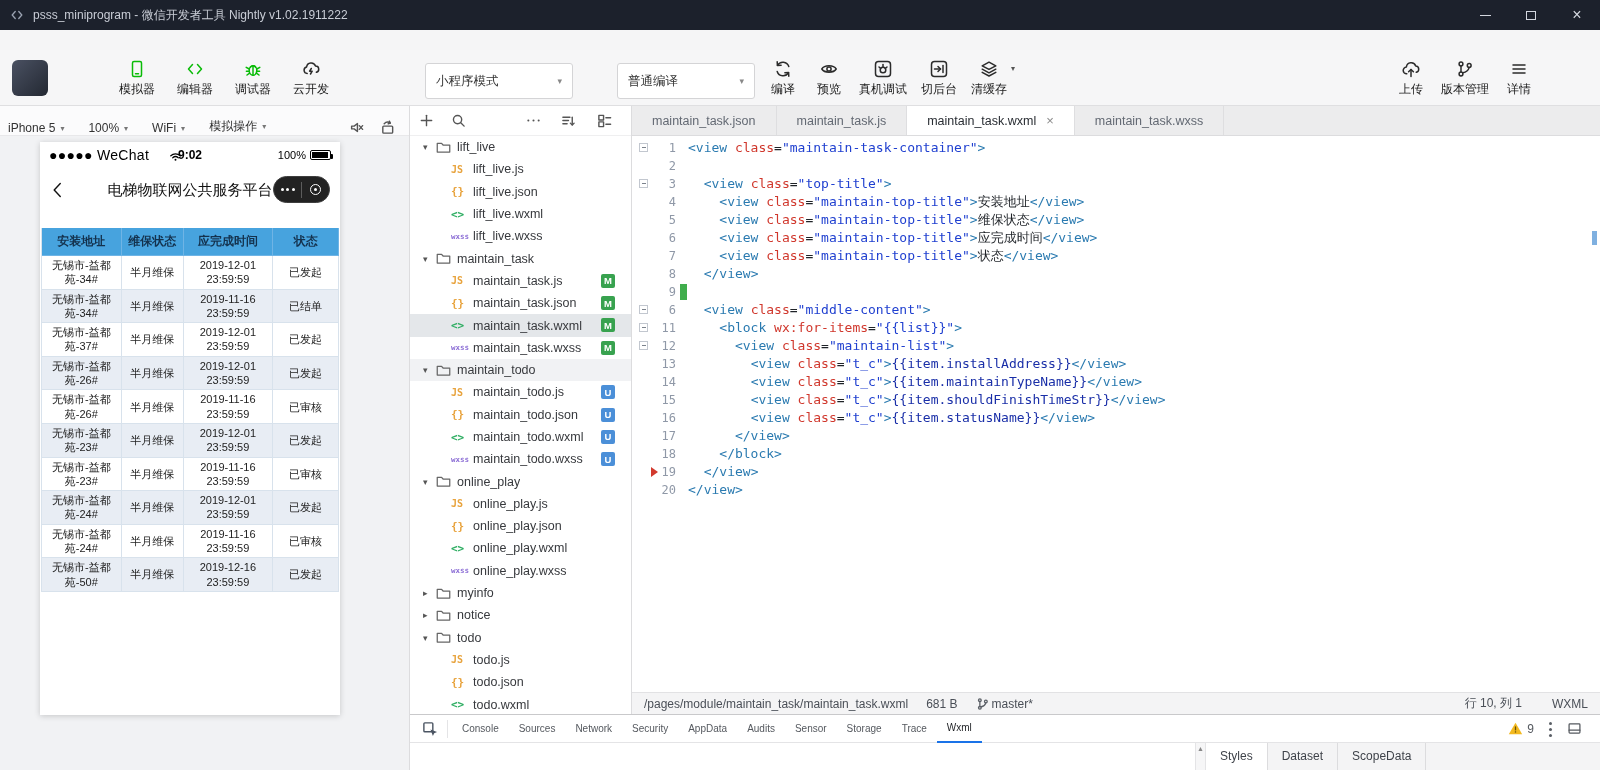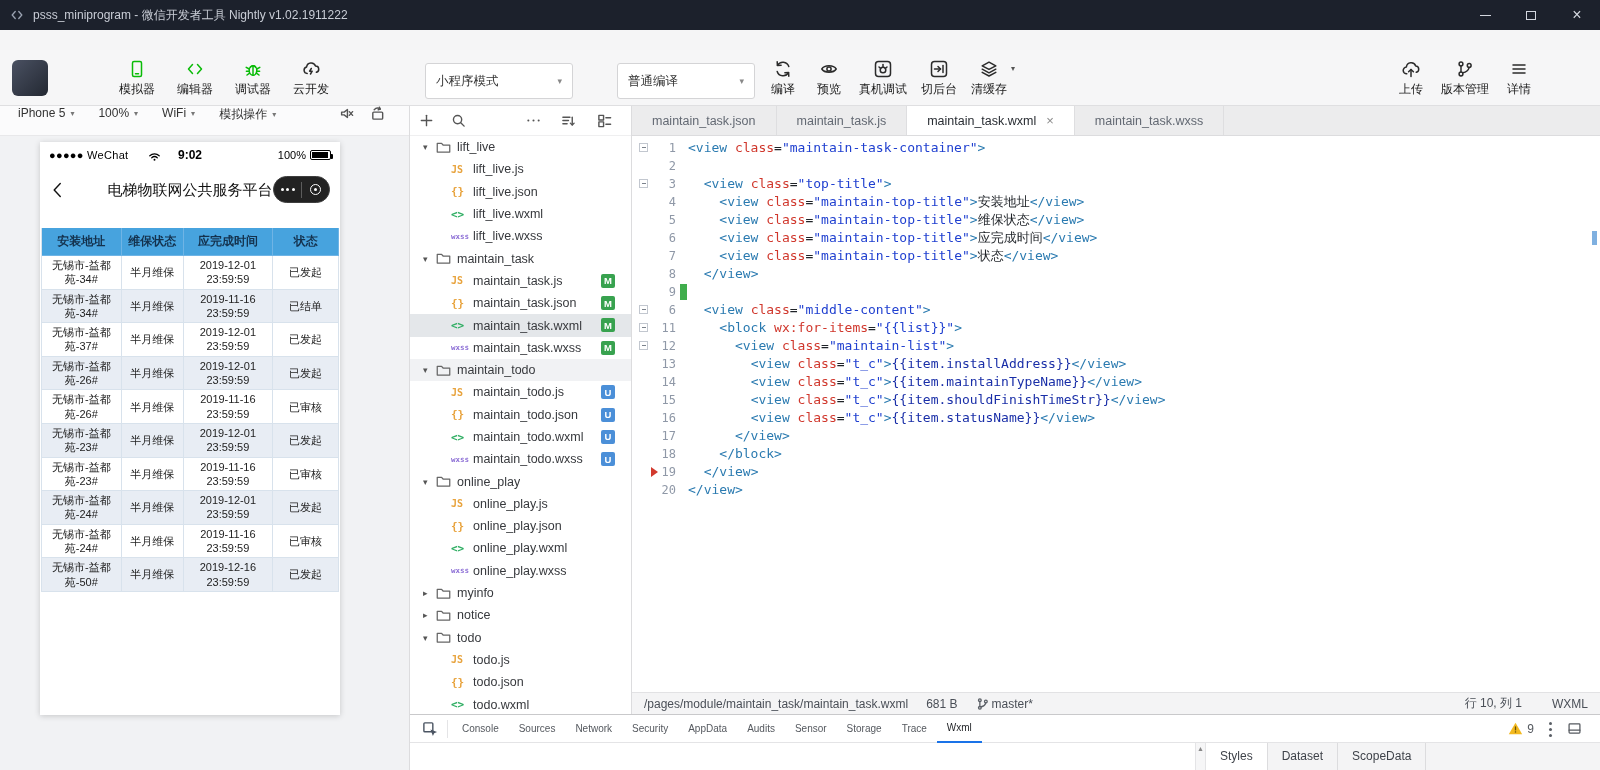--- a/index.html
+++ b/index.html
@@ -33,28 +33,28 @@
   .tb-btn .ic{height:22px;display:flex;align-items:center;justify-content:center}
   .tb-btn .lb{font-size:12px;color:#1b1b1b;line-height:12px;white-space:nowrap}
   .tb-caret{position:absolute;top:10px;right:-1px;font-size:8px;color:#555}
   .dd{position:absolute;top:13px;height:36px;background:#fff;border:1px solid #d4d4d6;border-radius:3px;display:flex;align-items:center;padding:0 10px;font-size:12.5px;color:#333}
   .dd-mode{left:425px;width:148px}
   .dd-compile{left:617px;width:138px}
   .dd .caret{margin-left:auto;color:#888;font-size:9px;padding-left:12px}
 
   
   .simulator{position:absolute;left:0;top:106px;width:410px;bottom:0;background:#f1f2f4;border-right:1px solid #dcdcde}
-  .sim-toolbar{height:30px;background:#fbfbfc;border-bottom:1px solid #e8e8ea;display:flex;align-items:flex-start;padding:0 18px}
+  .sim-toolbar{height:30px;background:#fbfbfc;border-bottom:1px solid #e8e8ea;display:flex;align-items:flex-end;padding:0 8px}
   .sim-dd{font-size:12px;color:#333;display:flex;align-items:center;gap:5px;margin-right:24px;white-space:nowrap}
   .sim-dd .caret{font-size:8px;color:#777}
   .sim-icons{margin-left:auto;display:flex;gap:16px;color:#555;padding-right:6px}
   .sim-icons>span{display:flex;align-items:center}
   .phone{position:absolute;left:40px;top:36px;width:300px;height:573px;background:#fff;box-shadow:0 1px 6px rgba(0,0,0,.18)}
   .p-status{height:26px;display:flex;align-items:center;padding:0 9px;font-size:11px;color:#000;position:relative}
-  .p-signal{font-size:11px;letter-spacing:.3px;margin-right:20px;z-index:2}
+  .p-signal{font-size:14px;letter-spacing:.3px;margin-right:20px;z-index:2}
   .wifi{display:flex;align-items:center;z-index:2;color:#000}
   .p-time{position:absolute;left:0;right:0;text-align:center;font-size:12px;font-weight:bold}
   .p-batt{margin-left:auto;display:flex;align-items:center;gap:4px;font-size:11px;z-index:2}
   .batt{width:21px;height:10px;border:1px solid #000;border-radius:2px;position:relative;display:inline-block}
   .batt::after{content:"";position:absolute;left:1px;top:1px;bottom:1px;width:16px;background:#000}
   .batt::before{content:"";position:absolute;right:-3px;top:2.5px;width:2px;height:5px;background:#000;border-radius:0 1px 1px 0}
   .p-nav{height:44px;display:flex;align-items:center;position:relative}
   .p-back{margin-left:10px;display:flex;align-items:center;color:#111;z-index:2}
   .p-title{position:absolute;left:0;right:0;text-align:center;font-size:15px;color:#111}
   .capsule{position:absolute;right:10px;top:8px;width:57px;height:27px;background:#222;border:1px solid #3e3e3e;border-radius:14px;display:flex;align-items:center;z-index:2}

